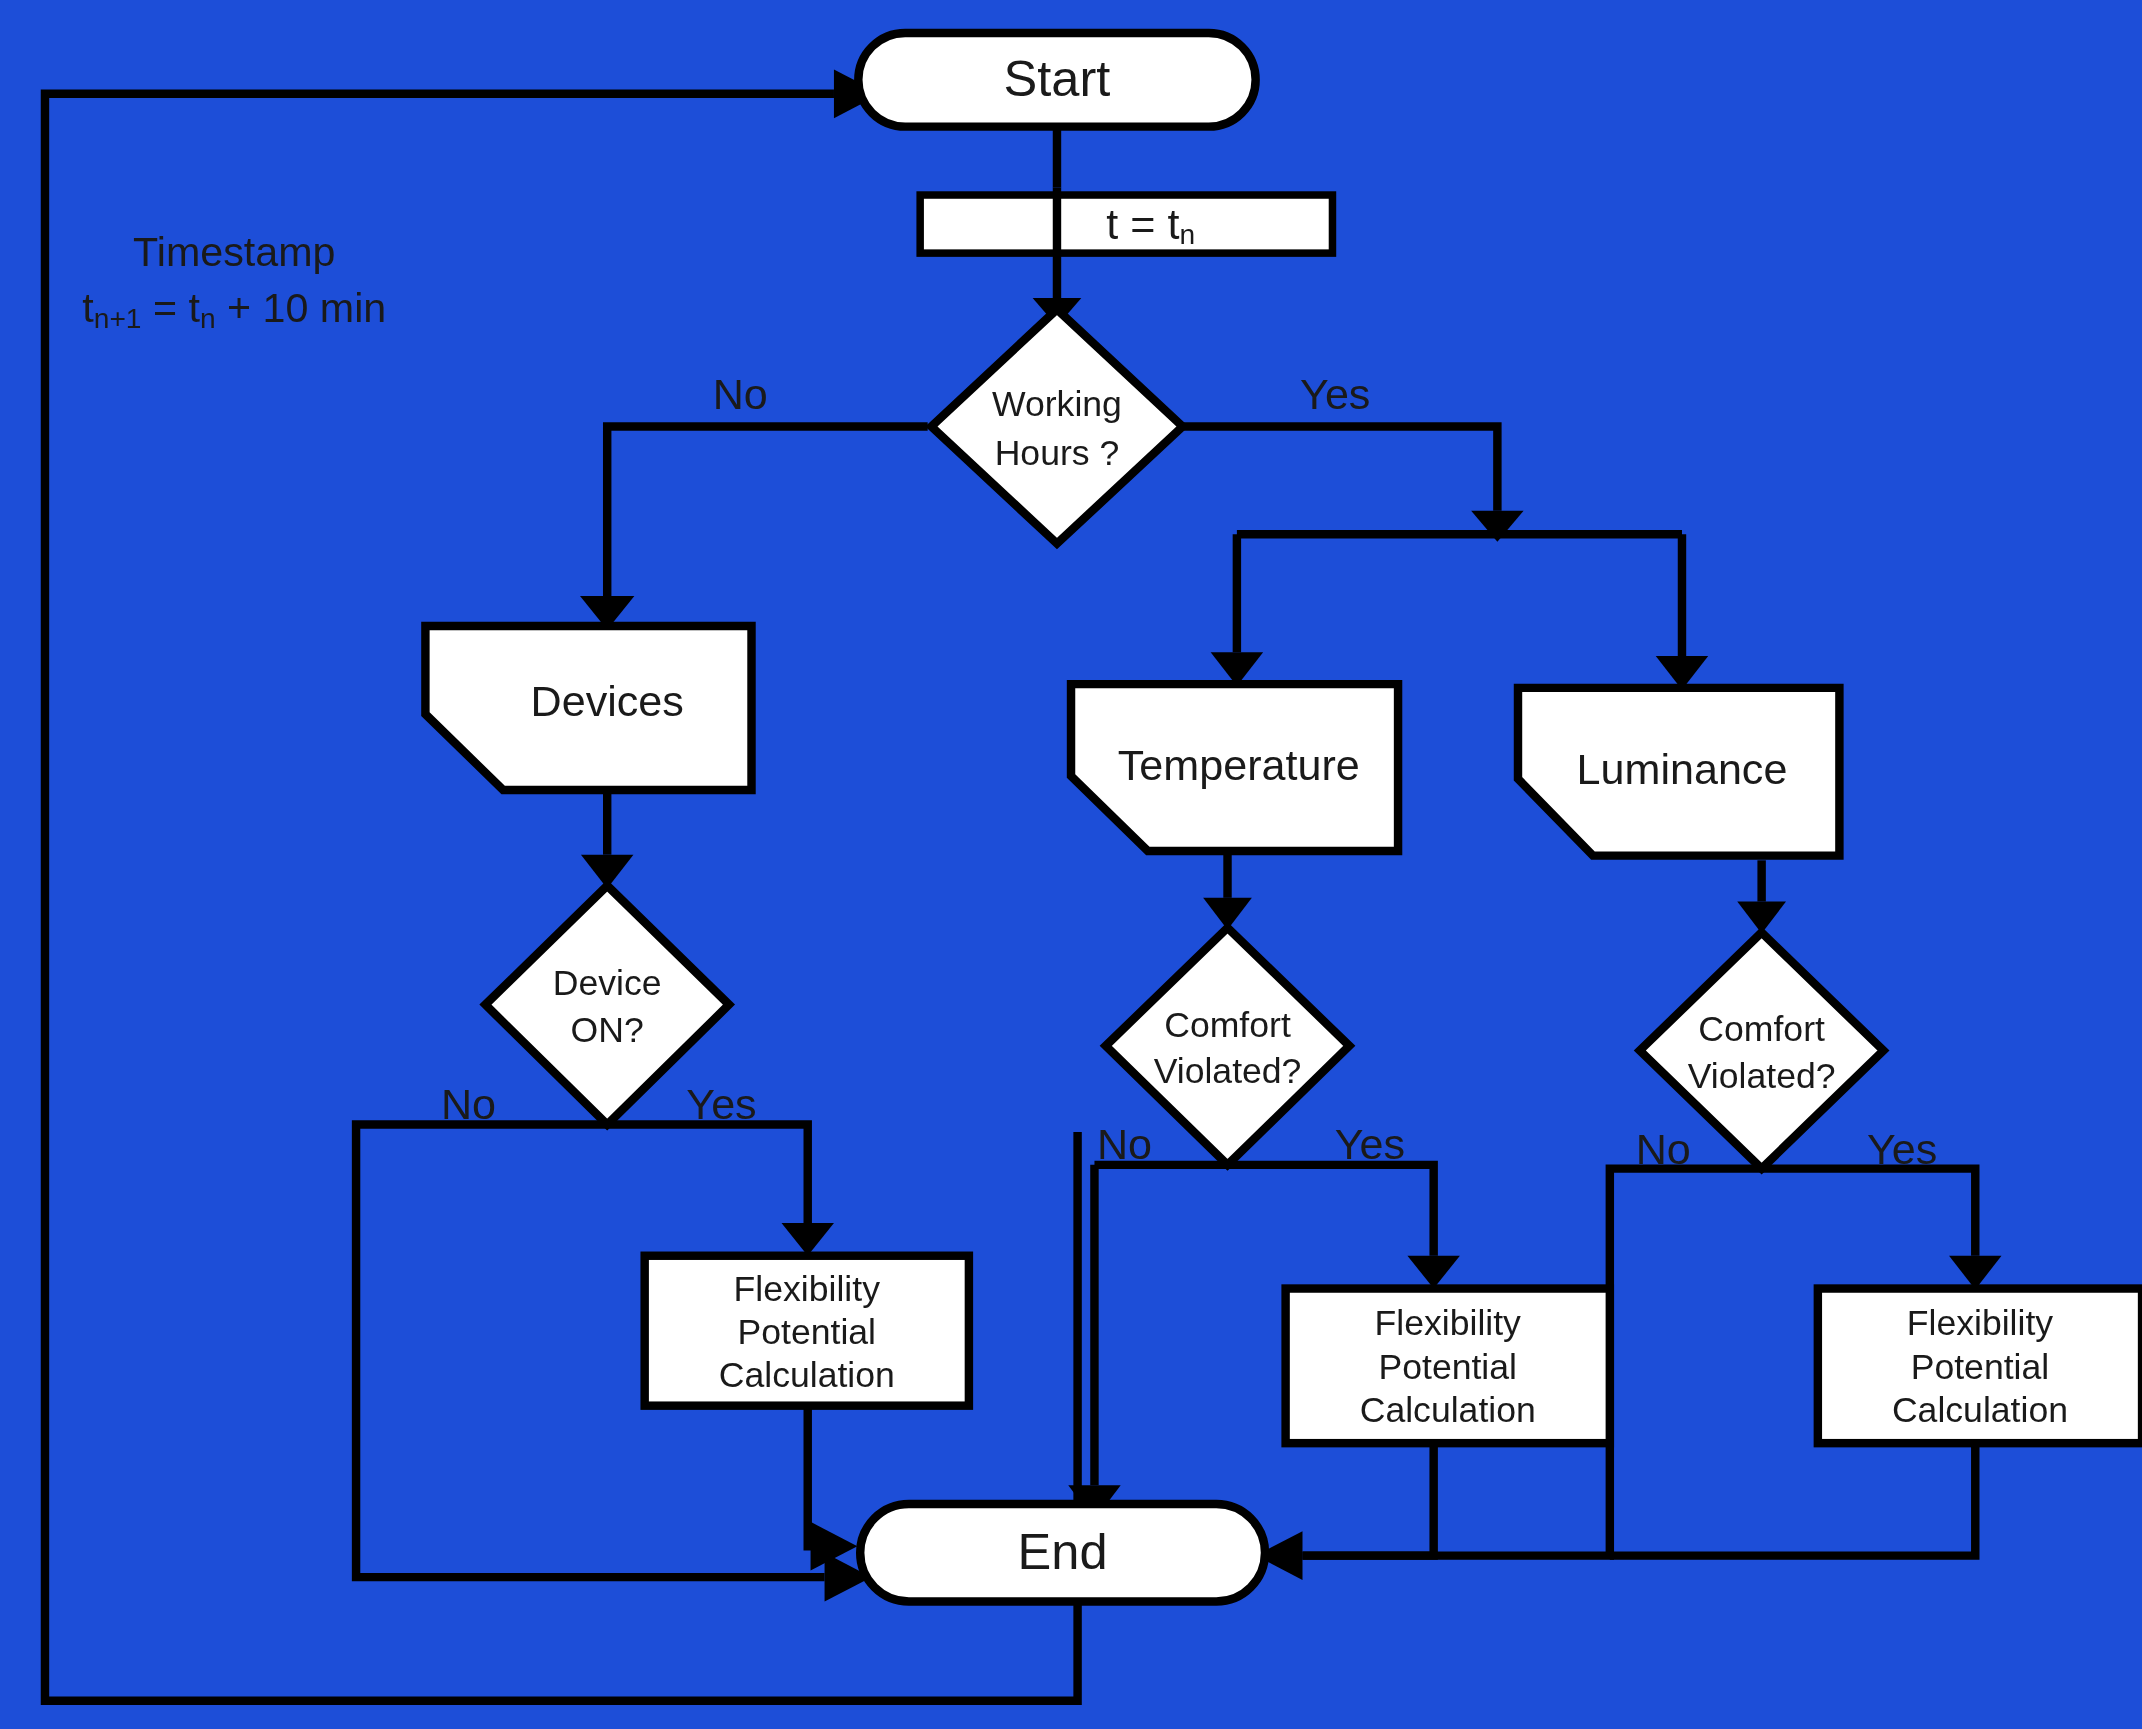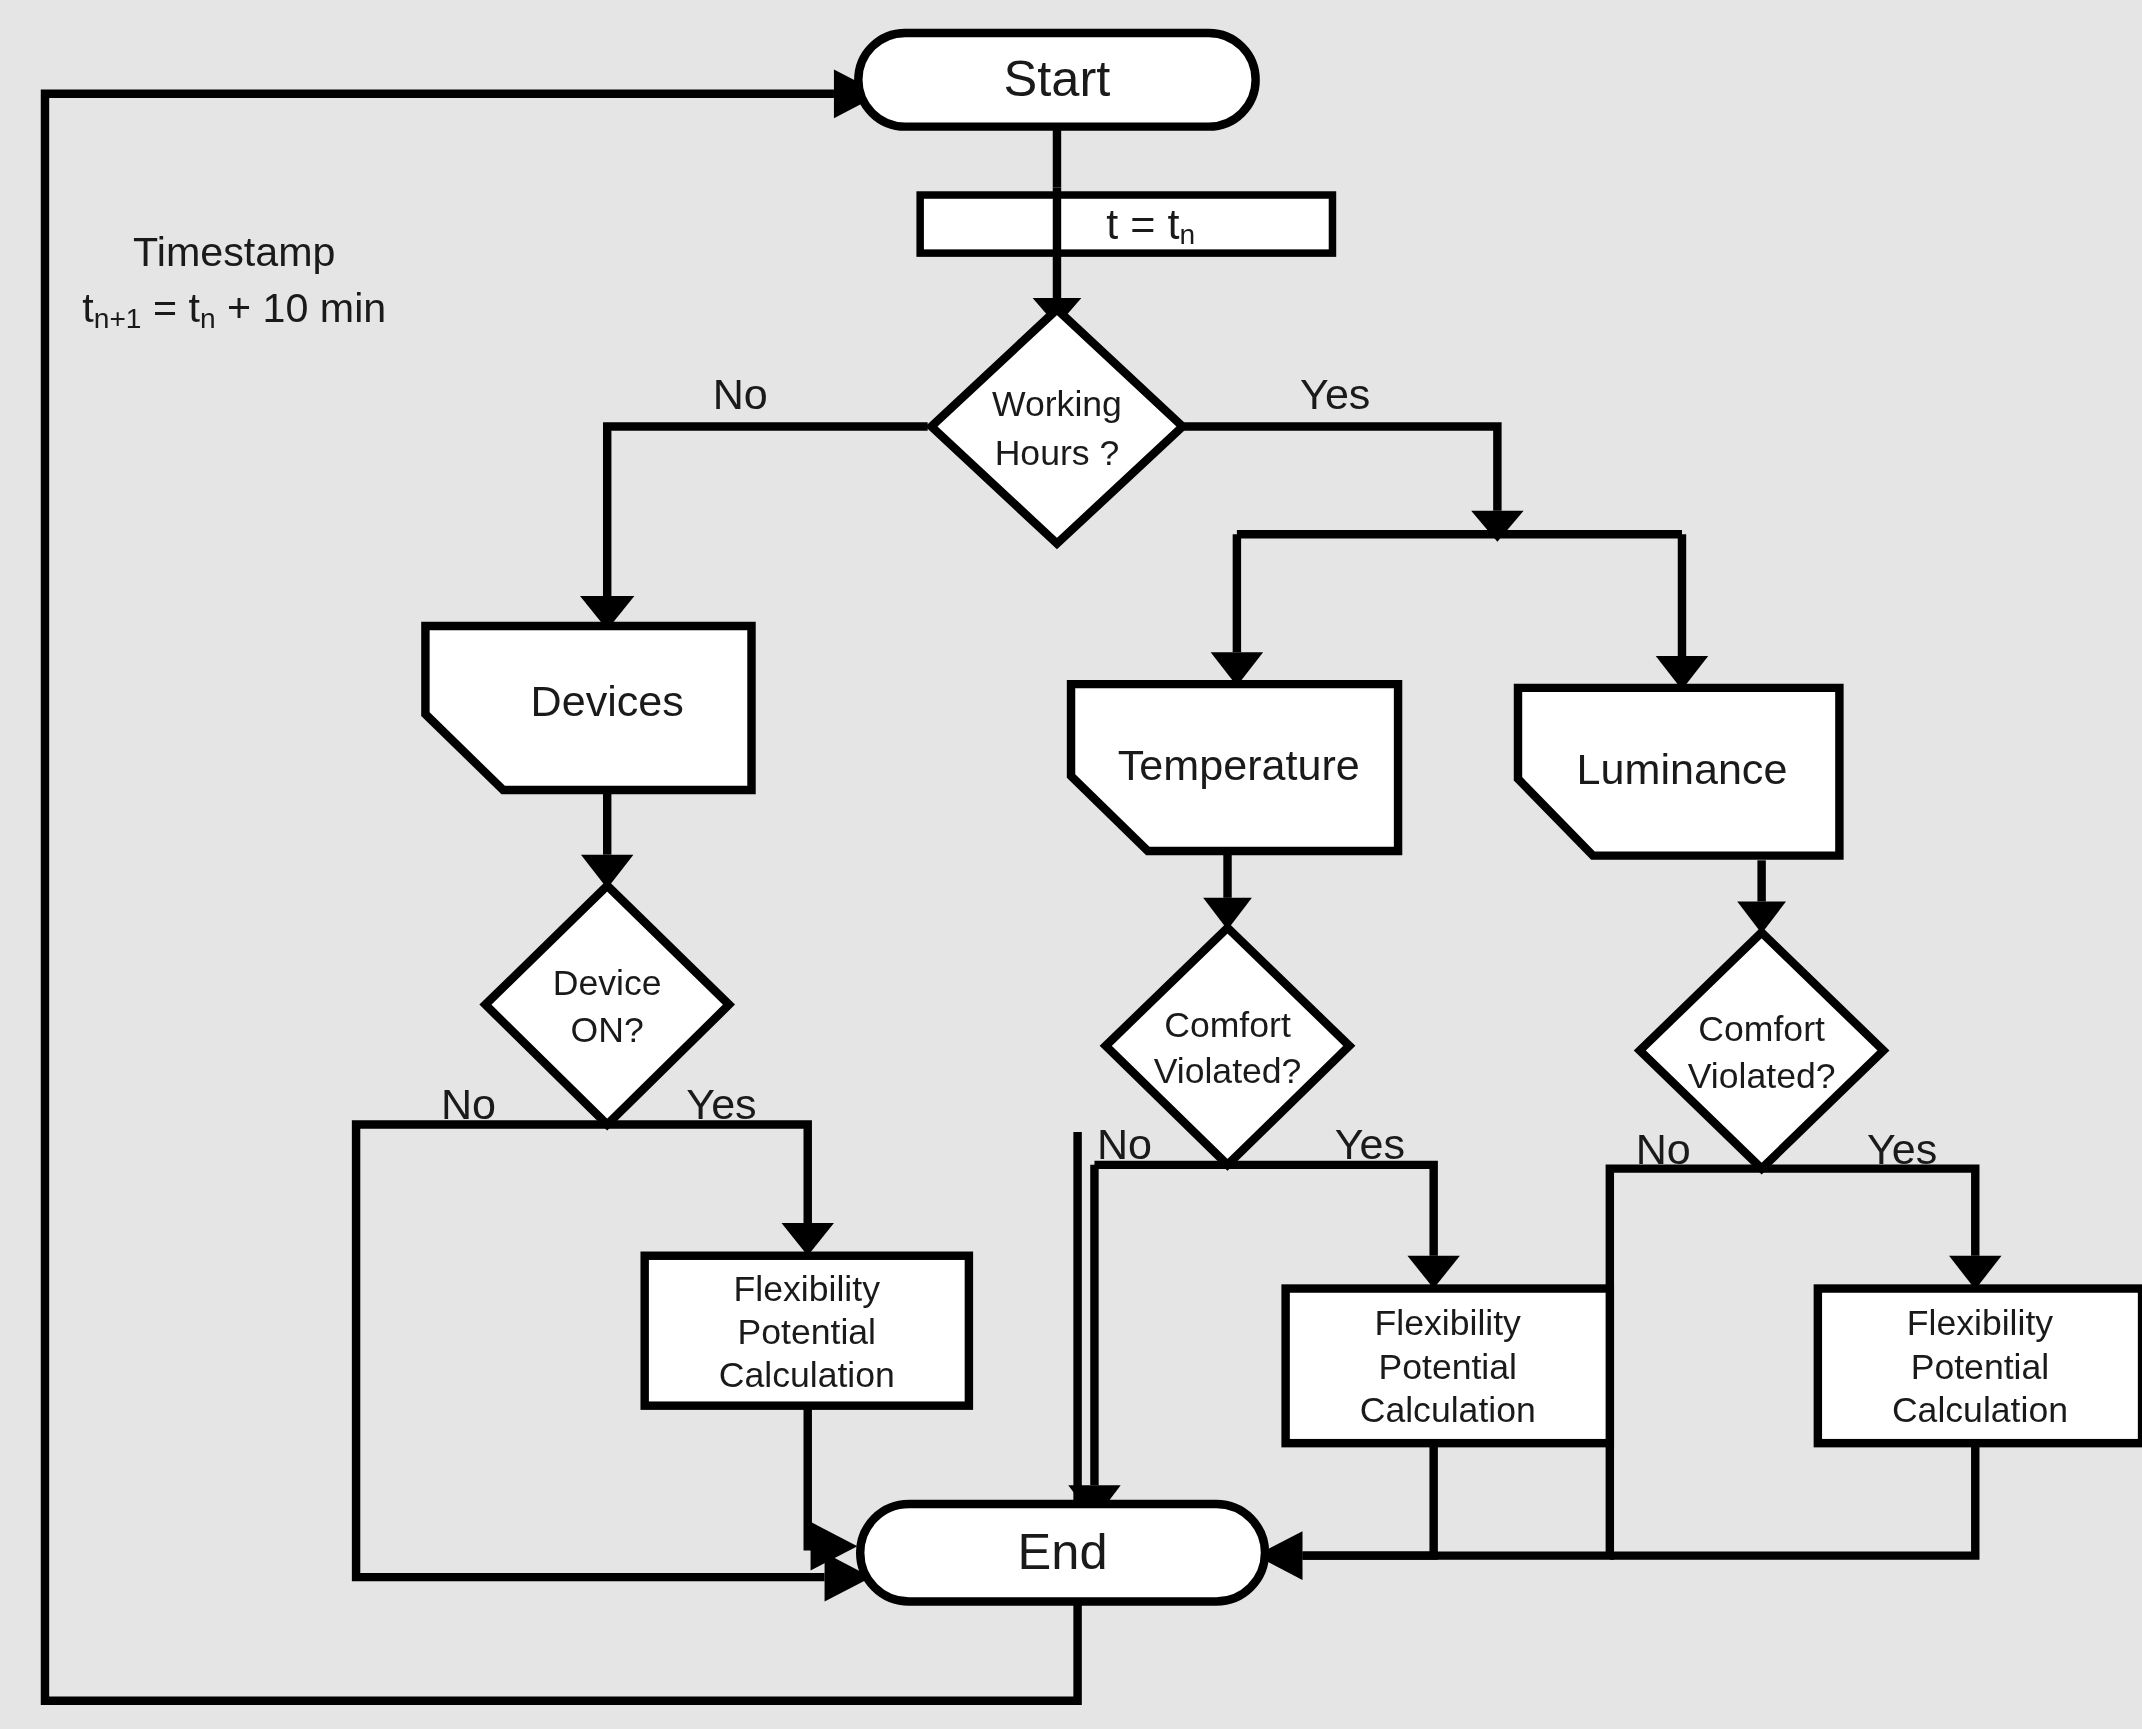--- a/index.html
+++ b/index.html
@@ -7,21 +7,21 @@
     padding: 0;
     background: #ffffff;
   }
   body {
     font-family: "Liberation Sans", sans-serif;
   }
   #flowchart-root {
     position: relative;
     width: 2143px;
     height: 1730px;
-    background: #e5e5e5;
+    background: #1d4ed8;
     overflow: hidden;
   }
   svg.diagram {
     display: block;
     width: 2143px;
     height: 1730px;
   }
   .shape {
     fill: #ffffff;
     stroke: #000000;

